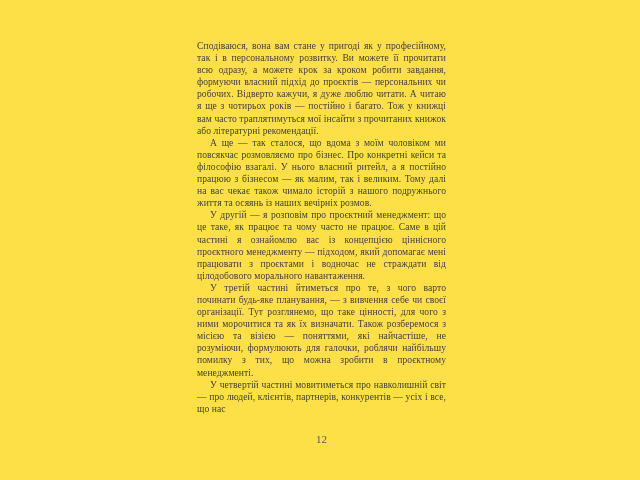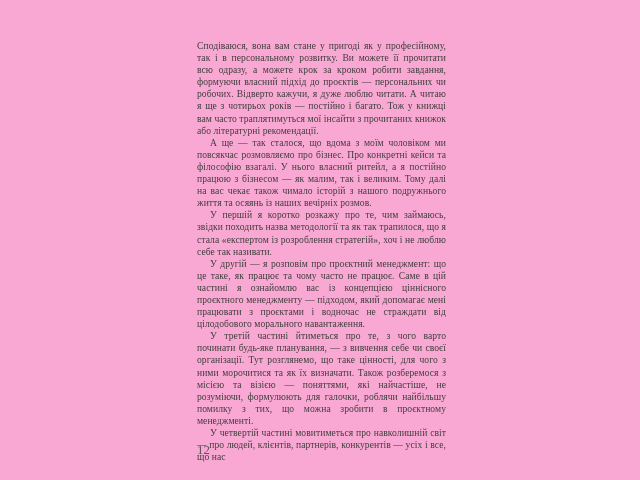--- a/index.html
+++ b/index.html
@@ -3,21 +3,21 @@
 <meta charset="utf-8">
 <style>
   html, body {
     margin: 0;
     padding: 0;
   }
   .page {
     position: relative;
     width: 640px;
     height: 480px;
-    background: #f9a8d4;
+    background: #fde047;
     overflow: hidden;
     font-family: "Liberation Serif", "DejaVu Serif", serif;
     text-decoration: underline;
   }
   .text-block {
     position: absolute;
     left: 197px;
     top: 40px;
     width: 249px;
     color: #3f3e3c;
@@ -30,32 +30,31 @@
     margin: 0;
     padding: 0;
   }
   .text-block p.indent {
     text-indent: 13px;
   }
   .page-number {
     position: absolute;
     left: 197px;
     width: 249px;
-    top: 442px;
-    text-align: left;
-    font-size: 13px;
+    top: 433px;
+    text-align: center;
+    font-size: 11px;
     color: #5a5957;
   }
 </style>
 </head>
 <body>
 
 <div class="page">
   <div class="text-block" id="paragraphs">
       <p>Сподіваюся, вона вам стане у пригоді як у професійному, так і в персональному розвитку. Ви можете її прочитати всю одразу, а можете крок за кроком робити завдання, формуючи власний підхід до проєктів — персональних чи робочих. Відверто кажучи, я дуже люблю читати. А читаю я ще з чотирьох років — постійно і багато. Тож у книжці вам часто траплятимуться мої інсайти з прочитаних книжок або літературні рекомендації.</p>
       <p class="indent">А ще — так сталося, що вдома з моїм чоловіком ми повсякчас розмовляємо про бізнес. Про конкретні кейси та філософію взагалі. У нього власний ритейл, а я постійно працюю з бізнесом — як малим, так і великим. Тому далі на вас чекає також чимало історій з нашого подружнього життя та осяянь із наших вечірніх розмов.</p>
-      <p class="indent">У першій я коротко розкажу про те, чим займаюсь, звідки походить назва методології та як так трапилося, що я стала «експертом із розроблення стратегій», хоч і не люблю себе так називати.</p>
       <p class="indent">У другій — я розповім про проєктний менеджмент: що це таке, як працює та чому часто не працює. Саме в цій частині я ознайомлю вас із концепцією ціннісного проєктного менеджменту — підходом, який допомагає мені працювати з проєктами і водночас не страждати від цілодобового морального навантаження.</p>
       <p class="indent">У третій частині йтиметься про те, з чого варто починати будь-яке планування, — з вивчення себе чи своєї організації. Тут розглянемо, що таке цінності, для чого з ними морочитися та як їх визначати. Також розберемося з місією та візією — поняттями, які найчастіше, не розуміючи, формулюють для галочки, роблячи найбільшу помилку з тих, що можна зробити в проєктному менеджменті.</p>
       <p class="indent">У четвертій частині мовитиметься про навколишній світ — про людей, клієнтів, партнерів, конкурентів — усіх і все, що нас</p>
     </div>
   <div class="page-number">12</div>
 </div>
 
 </body></html>

